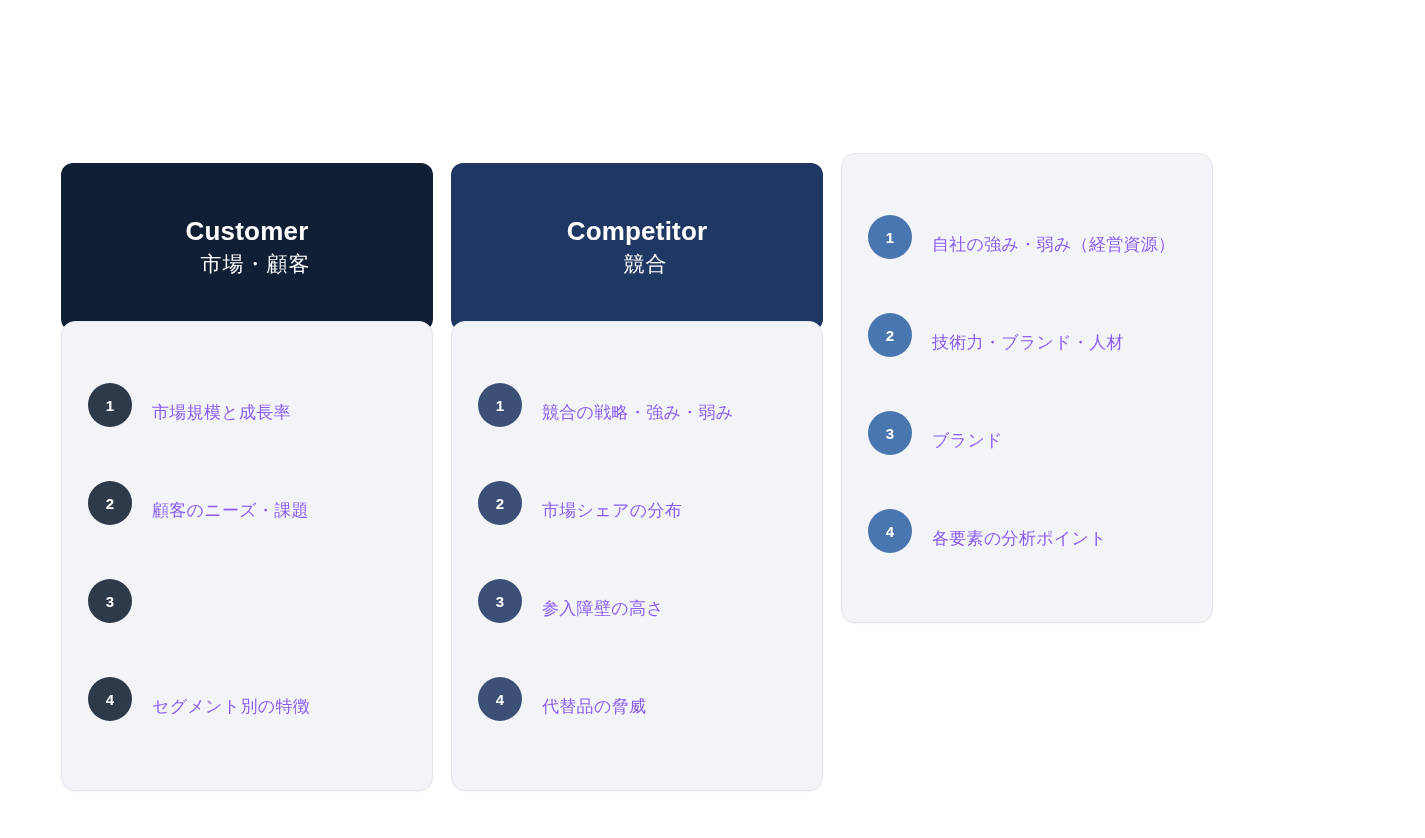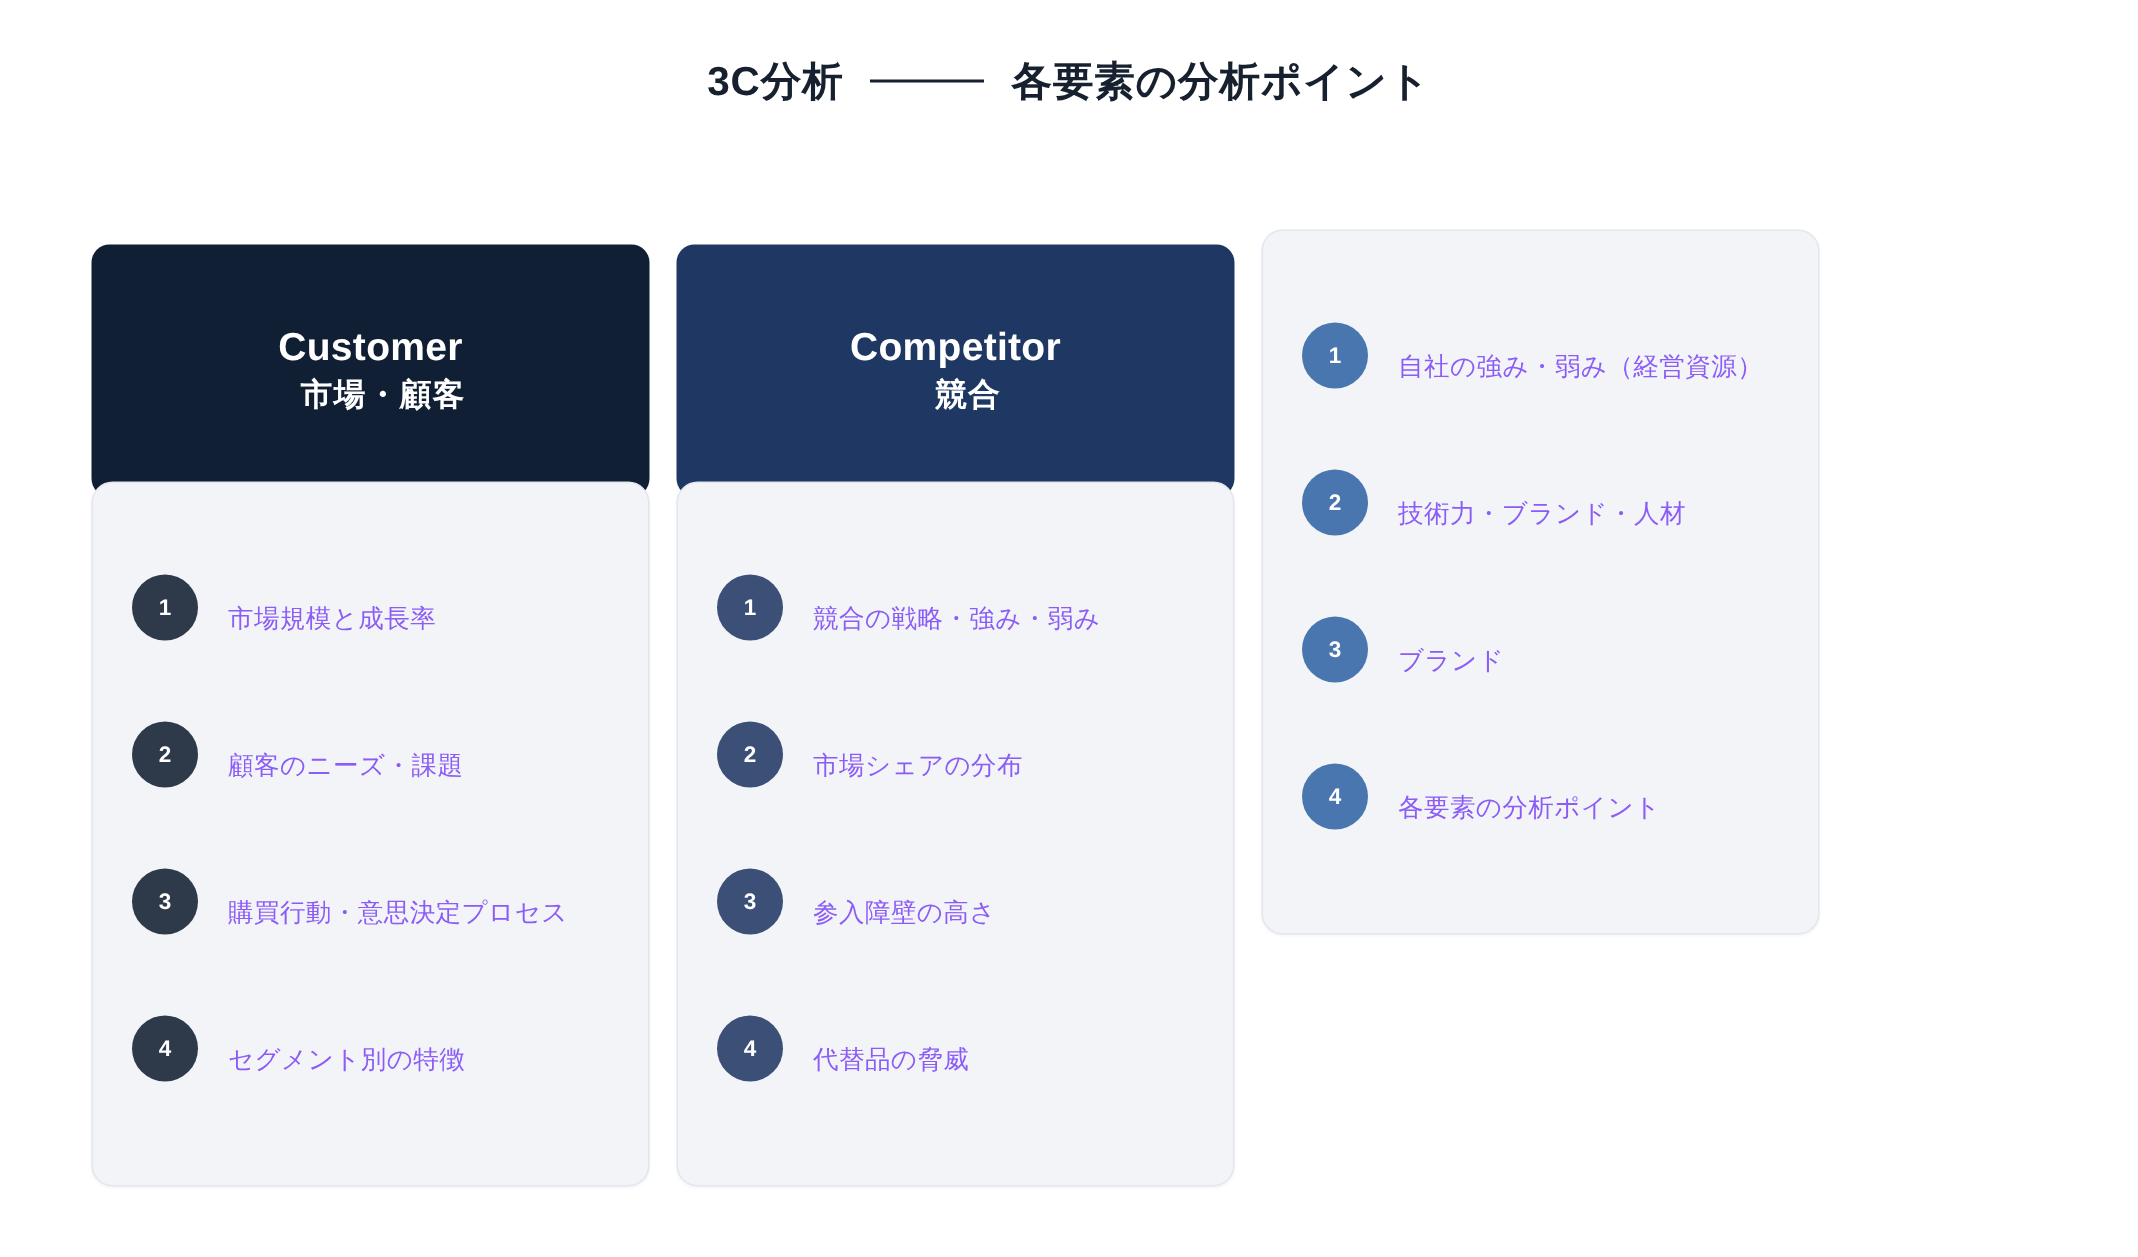--- a/index.html
+++ b/index.html
@@ -78,21 +78,21 @@
   }
   .card-head .en {
     font-size: 26px;
     font-weight: 700;
     color: #ffffff;
     letter-spacing: 0.2px;
     line-height: 1.15;
   }
   .card-head .ja {
     font-size: 21px;
-    font-weight: 700;
+    font-weight: 400;
     color: #ffffff;
     letter-spacing: 1px;
     line-height: 1.25;
     margin-left: 17px;
   }
 
   
   .card-body {
     margin-top: -10px;
     background: #f2f4f8;
@@ -136,45 +136,39 @@
     letter-spacing: 0.3px;
     line-height: 1.35;
     margin-top: 17px;
   }
 </style>
 </head>
 <body>
 
 <div class="page">
 
-  <div class="title-bar">
-    <span class="title-text">3C分析</span>
-    <span class="title-rule"></span>
-    <span class="title-text">各要素の分析ポイント</span>
-  </div>
 
   <div class="columns">
 
     <div class="column">
       <div class="card-head" style="background:#111f35">
         <div class="en">Customer</div>
         <div class="ja">市場・顧客</div>
       </div>
       <div class="card-body">
         <div class="item">
           <div class="badge" style="background:#2e3a4a">1</div>
           <div class="item-label">市場規模と成長率</div>
         </div>
         <div class="item">
           <div class="badge" style="background:#2e3a4a">2</div>
           <div class="item-label">顧客のニーズ・課題</div>
         </div>
         <div class="item">
           <div class="badge" style="background:#2e3a4a">3</div>
-          <div class="item-label">購買行動・意思決定プロセス</div>
         </div>
         <div class="item">
           <div class="badge" style="background:#2e3a4a">4</div>
           <div class="item-label">セグメント別の特徴</div>
         </div>
       </div>
     </div>
 
     <div class="column">
       <div class="card-head" style="background:#1e3863">

